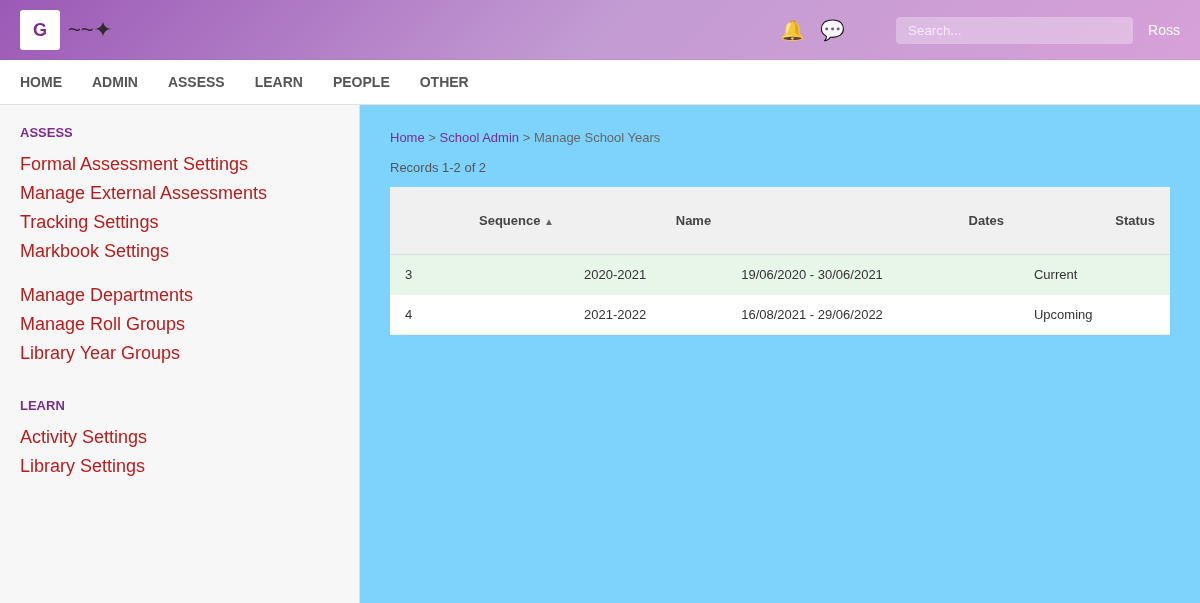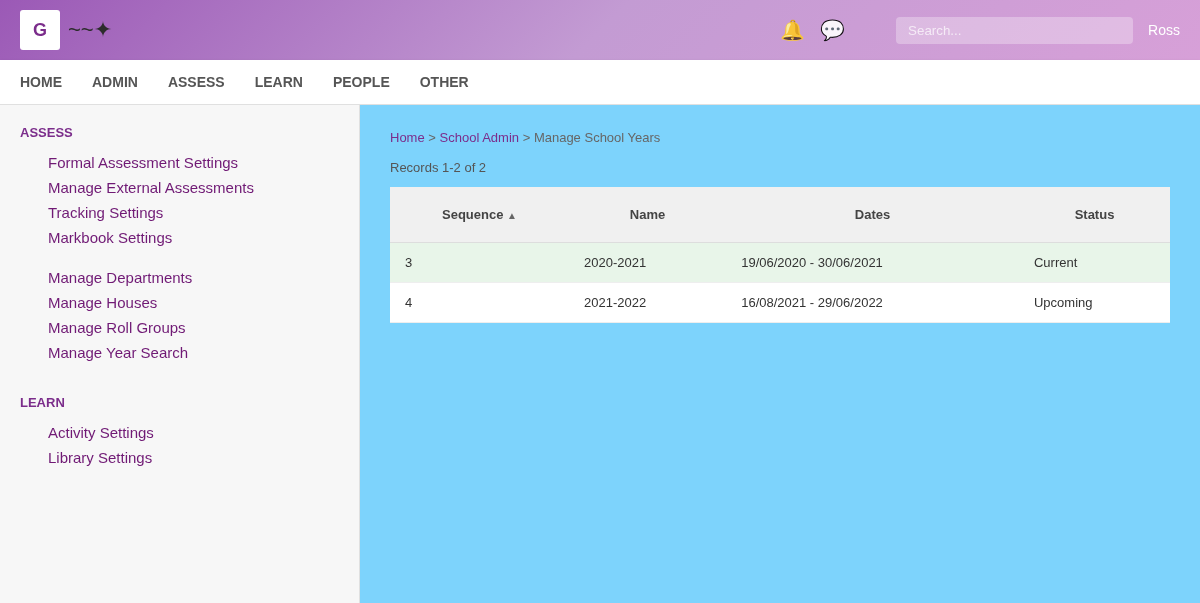--- a/index.html
+++ b/index.html
@@ -96,26 +96,25 @@
     .sidebar-section-title {
       color: #7b2d8b;
       font-weight: bold;
       font-size: 13px;
       margin-bottom: 10px;
       margin-top: 15px;
     }
     .sidebar-section-title:first-child { margin-top: 0; }
     .sidebar-link {
       display: block;
-      color: #701a75;
+      color: #b91c1c;
       text-decoration: none;
-      font-size: 15px;
+      font-size: 18px;
       padding: 4px 0;
       cursor: pointer;
-      margin-left: 28px;
     }
     .sidebar-divider {
       height: 15px;
     }
 
     
     .content-area {
       flex: 1;
       background: #7dd3fc;
       padding: 25px 30px;
@@ -142,22 +141,22 @@
     }
 
     
     .data-table {
       width: 100%;
       border-collapse: collapse;
       font-size: 13px;
     }
     .data-table th {
       background: #f0f0f0;
-      padding: 20px 15px;
-      text-align: center;
+      padding: 26px 15px;
+      text-align: right;
       font-weight: bold;
       color: #444;
       border-bottom: 1px solid #ddd;
     }
     .data-table th .sort-arrow {
       font-size: 10px;
       color: #666;
     }
     .data-table td {
       padding: 12px 15px;
@@ -203,23 +202,22 @@
   <aside class="sidebar">
 
     <div class="sidebar-section-title">ASSESS</div>
     <a class="sidebar-link">Formal Assessment Settings</a>
     <a class="sidebar-link">Manage External Assessments</a>
     <a class="sidebar-link">Tracking Settings</a>
     <a class="sidebar-link">Markbook Settings</a>
     <div class="sidebar-divider"></div>
 
     <a class="sidebar-link">Manage Departments</a>
-    <a class="sidebar-link">Manage Houses</a>
     <a class="sidebar-link">Manage Roll Groups</a>
-    <a class="sidebar-link">Manage Year Search</a>
+    <a class="sidebar-link">Library Year Groups</a>
     <div class="sidebar-divider"></div>
 
     <div class="sidebar-section-title">LEARN</div>
     <a class="sidebar-link">Activity Settings</a>
     <a class="sidebar-link">Library Settings</a>
   </aside>
 
   <main class="content-area">
 
     <div class="breadcrumb">

